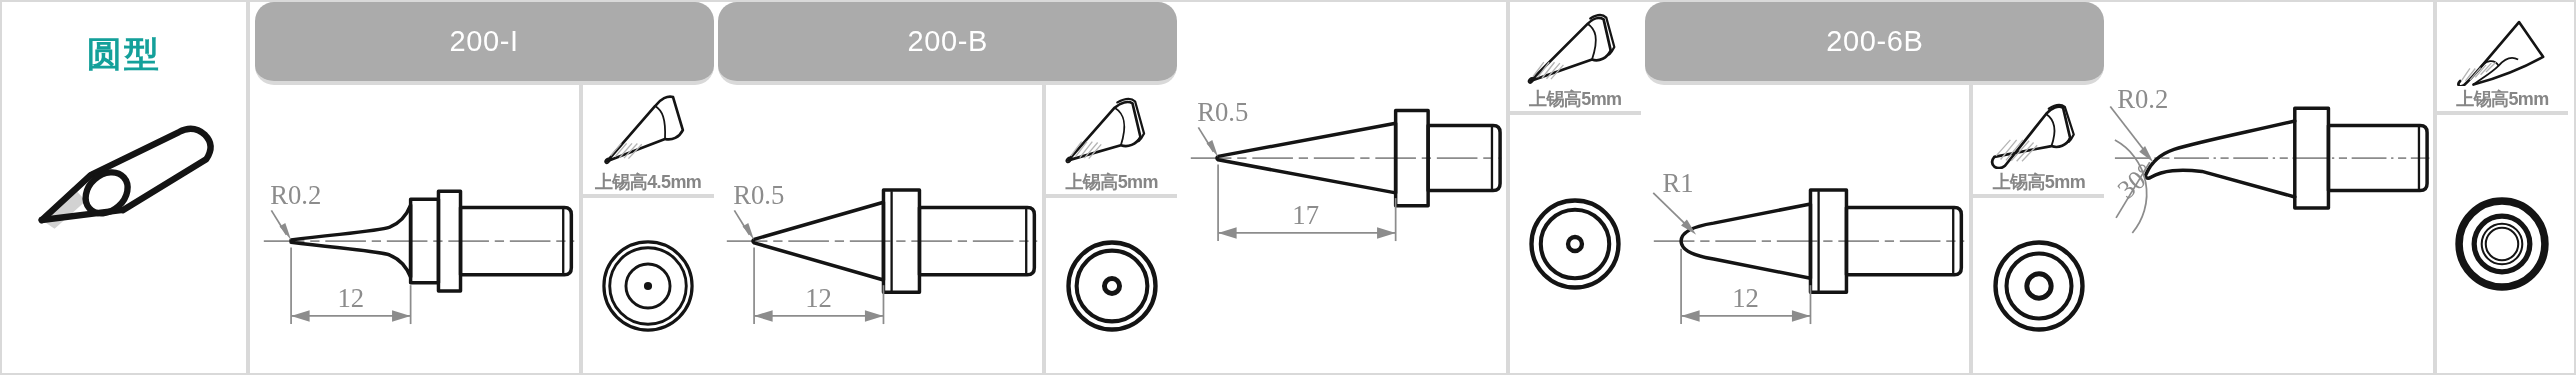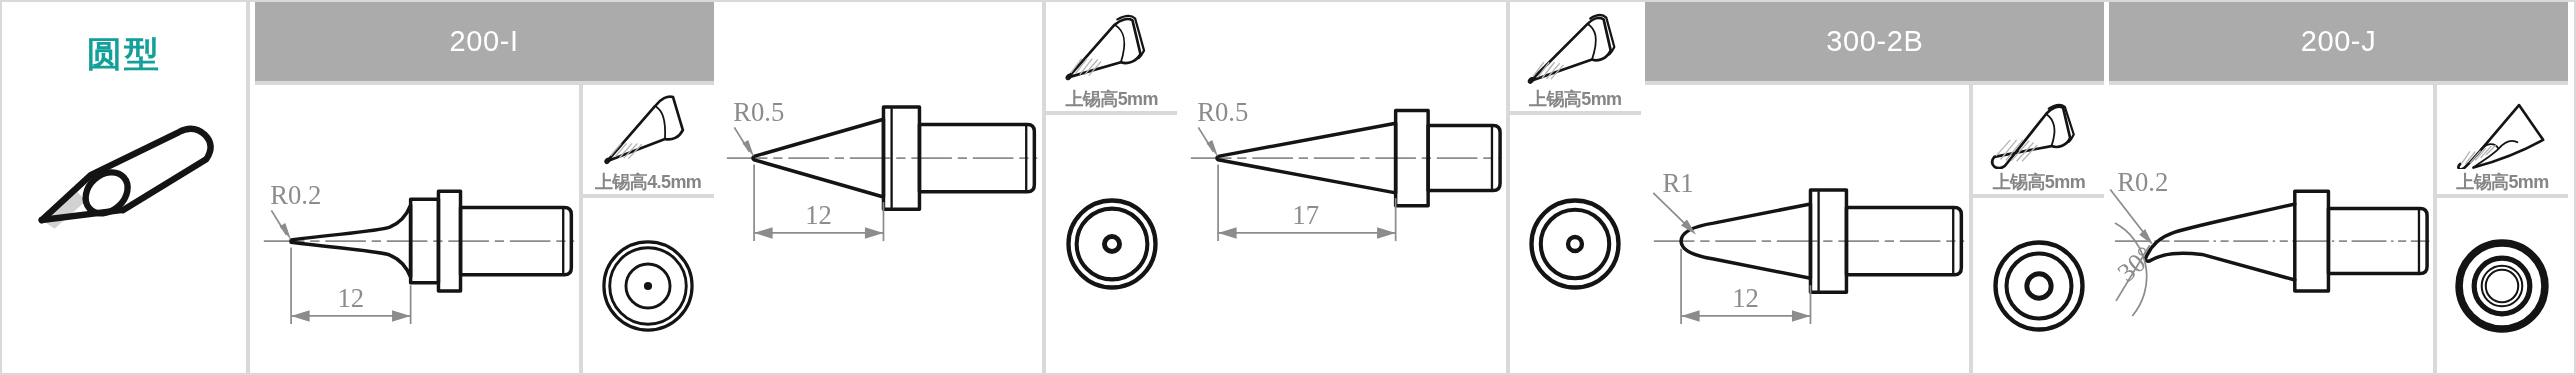--- a/index.html
+++ b/index.html
@@ -41,20 +41,21 @@
     height:100%;
   }
   .col-header {
     height:83px;
     background:#ababab;
     color:#ffffff;
     font-size:29px;
     letter-spacing:0.6px;
     display:flex; align-items:center; justify-content:center;
     border-bottom:4.6px solid #d9d9d9;
+    border-radius:19px;
   }
   .col-body { flex:1; display:flex; min-height:0; }
   .main-cell {
     flex:0 0 324px;
     background:#ffffff;
     border-right:4.6px solid #d9d9d9;
     position:relative;
     text-align:right;
   }
   .sub-col { flex:1; display:flex; flex-direction:column; min-height:0; }
@@ -145,20 +146,21 @@
             <circle class="ink" style="stroke-width:5" cx="100" cy="100" r="66"></circle>
             <circle class="ink" style="stroke-width:5" cx="100" cy="100" r="38"></circle>
             <circle cx="100" cy="100" r="7" fill="#141414"></circle>
           </svg>
         </div>
       </div>
     </div>
   </div>
 
   <div class="tip-col">
+    <div class="col-header">200-B</div>
     <div class="col-body">
       <div class="main-cell">
         <svg width="324" height="282" viewBox="0 0 558 486">
           <line class="anno" x1="15" y1="269" x2="550" y2="269" stroke-dasharray="70 10 16 10"></line>
           <path class="ink" d="M62,266 L285,202 L285,336 L62,272 Q58,269 62,266 Z" fill="#fff"></path>
           <rect class="ink" x="285" y="181" width="62" height="176" fill="#fff"></rect>
           <line class="ink-thin" x1="299" y1="183" x2="299" y2="355"></line>
           <path class="ink" d="M347,211 L533,211 Q545,211 545,223 L545,315 Q545,327 533,327 L347,327 Z" fill="#fff"></path>
           <line class="ink-thin" x1="531" y1="213" x2="531" y2="325"></line>
           <text class="anno-text" x="26" y="205">R0.5</text>
@@ -230,21 +232,21 @@
             <circle class="ink" style="stroke-width:7.5" cx="100" cy="100" r="75"></circle>
             <circle class="ink" style="stroke-width:7" cx="100" cy="100" r="59"></circle>
             <circle class="ink" style="stroke-width:7.5" cx="100" cy="100" r="12"></circle>
           </svg>
         </div>
       </div>
     </div>
   </div>
 
   <div class="tip-col">
-    <div class="col-header">300-2B</div>
+    <div class="col-header">200-6B</div>
     <div class="col-body">
       <div class="main-cell">
         <svg width="324" height="282" viewBox="0 0 558 486">
           <line class="anno" x1="15" y1="269" x2="550" y2="269" stroke-dasharray="70 10 16 10"></line>
           <path class="ink" d="M285,205 L118,238 Q62,247 62,269 Q62,291 118,300 L285,333 Z" fill="#fff"></path>
           <rect class="ink" x="285" y="181" width="62" height="176" fill="#fff"></rect>
           <line class="ink-thin" x1="299" y1="183" x2="299" y2="355"></line>
           <path class="ink" d="M347,211 L533,211 Q545,211 545,223 L545,315 Q545,327 533,327 L347,327 Z" fill="#fff"></path>
           <line class="ink-thin" x1="531" y1="213" x2="531" y2="325"></line>
           <text class="anno-text" x="30" y="185">R1</text>
@@ -273,21 +275,20 @@
             <circle class="ink" style="stroke-width:7.5" cx="100" cy="100" r="75"></circle>
             <circle class="ink" style="stroke-width:7" cx="100" cy="100" r="56"></circle>
             <circle class="ink" style="stroke-width:8.5" cx="100" cy="100" r="21"></circle>
           </svg>
         </div>
       </div>
     </div>
   </div>
 
   <div class="tip-col">
-    <div class="col-header">200-J</div>
     <div class="col-body">
       <div class="main-cell">
         <svg width="324" height="282" viewBox="0 0 558 486">
           <line class="anno" x1="10" y1="269" x2="552" y2="269" stroke-dasharray="60 8 4 8 14 8"></line>
           <path class="ink" d="M320,205 C220,228 150,242 112,254 C88,262 72,278 64,296 C60,302 66,306 72,302 C94,290 120,288 160,292 L320,336" fill="#fff"></path>
           <rect class="ink" x="320" y="183" width="58" height="172" fill="#fff"></rect>
           <path class="ink" d="M378,213 L536,213 Q548,213 548,225 L548,313 Q548,325 536,325 L378,325 Z" fill="#fff"></path>
           <line class="ink-thin" x1="534" y1="215" x2="534" y2="323"></line>
           <text class="anno-text" x="14" y="182">R0.2</text>
           <line class="anno" x1="2" y1="180" x2="70" y2="268"></line>

